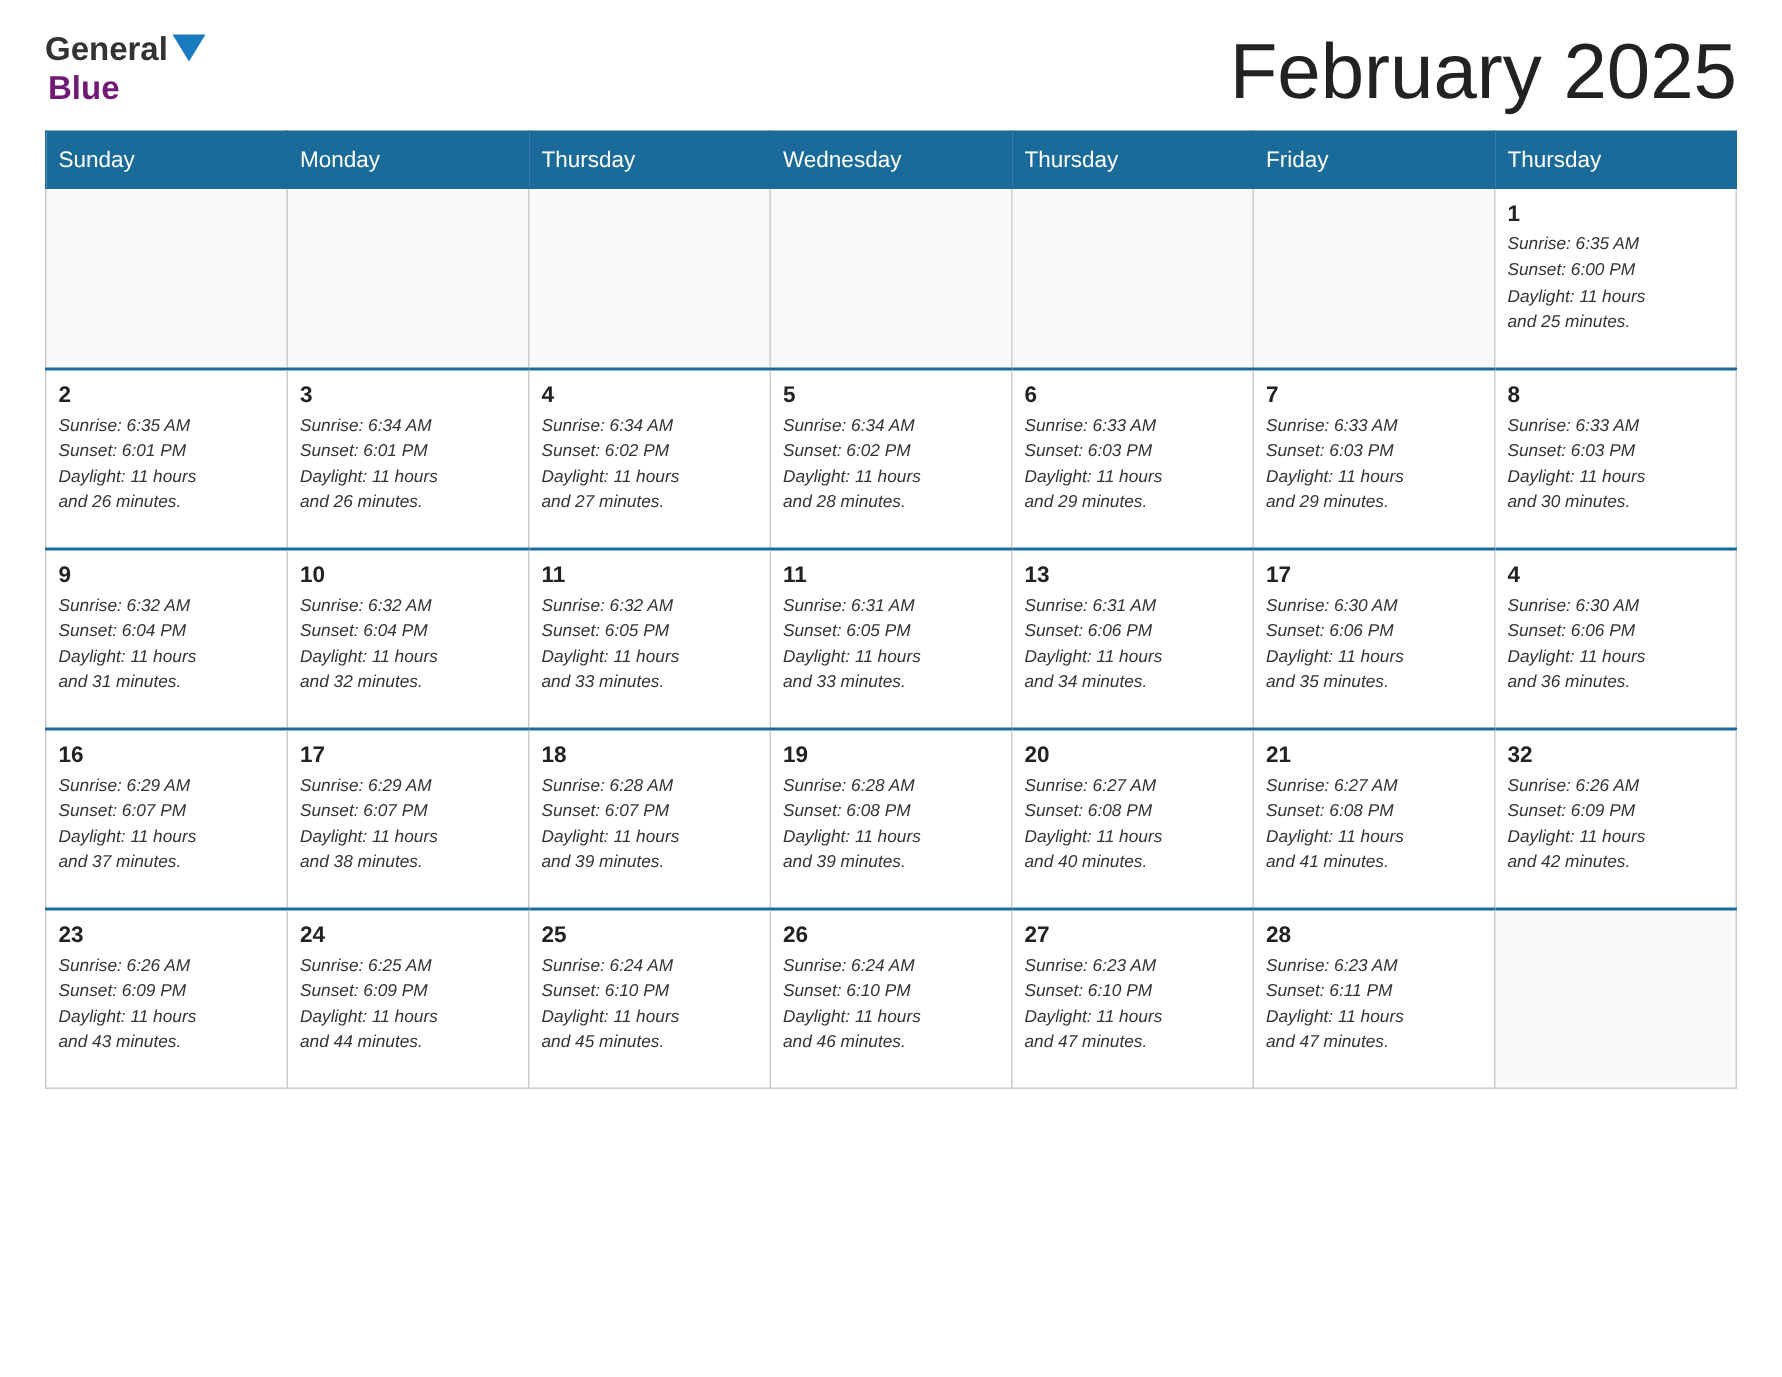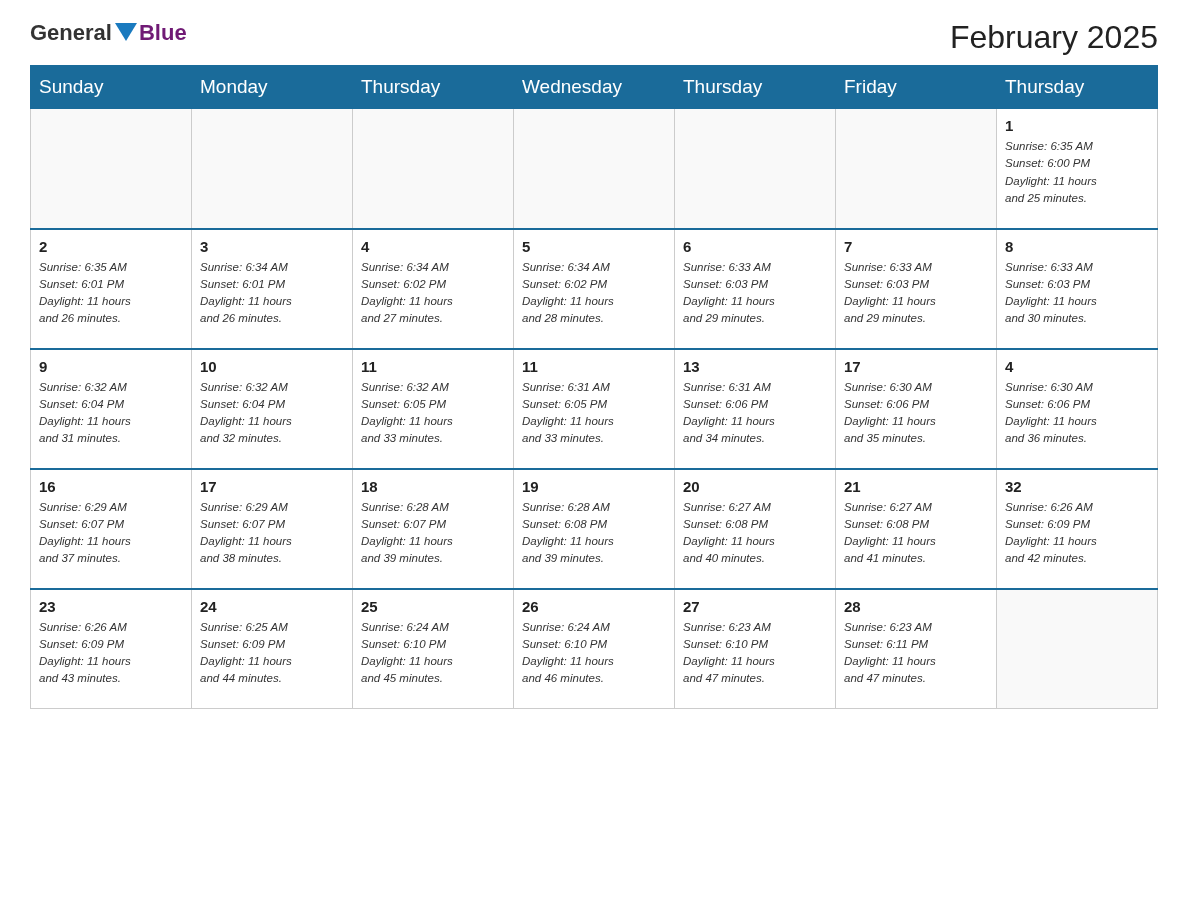--- a/index.html
+++ b/index.html
@@ -11,50 +11,50 @@
       min-height: 918px;
     }
     .header-top {
       display: flex;
       justify-content: space-between;
       align-items: flex-start;
       margin-bottom: 10px;
     }
     .logo-wrapper {
       display: flex;
-      flex-direction: row;
+      flex-direction: column;
     }
     .logo-line1 {
       display: flex;
       align-items: center;
     }
     .title-block {
       text-align: right;
     }
     .main-title {
-      font-size: 32px;
+      font-size: 52px;
       font-weight: normal;
       color: #222;
       line-height: 1.1;
     }
     .subtitle {
       font-size: 20px;
       color: #444;
       margin-top: 4px;
     }
     .calendar {
       width: 100%;
       border-collapse: collapse;
       margin-top: 10px;
     }
     .calendar th {
       background-color: #1a6b9a;
       color: #fff;
       padding: 10px 8px;
-      font-size: 19px;
+      font-size: 15px;
       font-weight: normal;
       text-align: left;
       border: 1px solid #1a6b9a;
     }
     .calendar td {
       vertical-align: top;
       padding: 8px;
       border: 1px solid #ccc;
       width: 14.28%;
       min-height: 110px;

